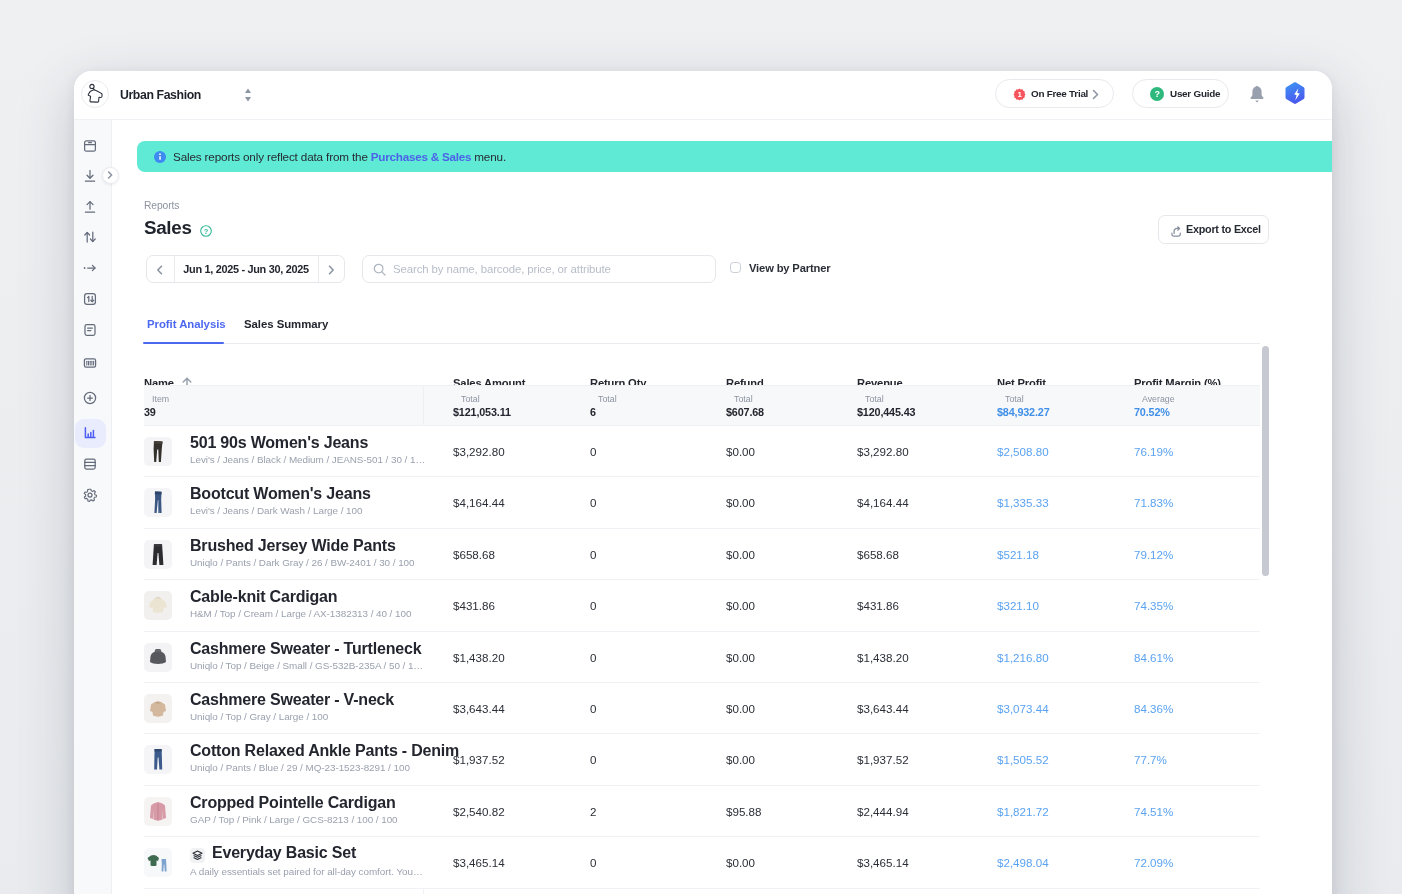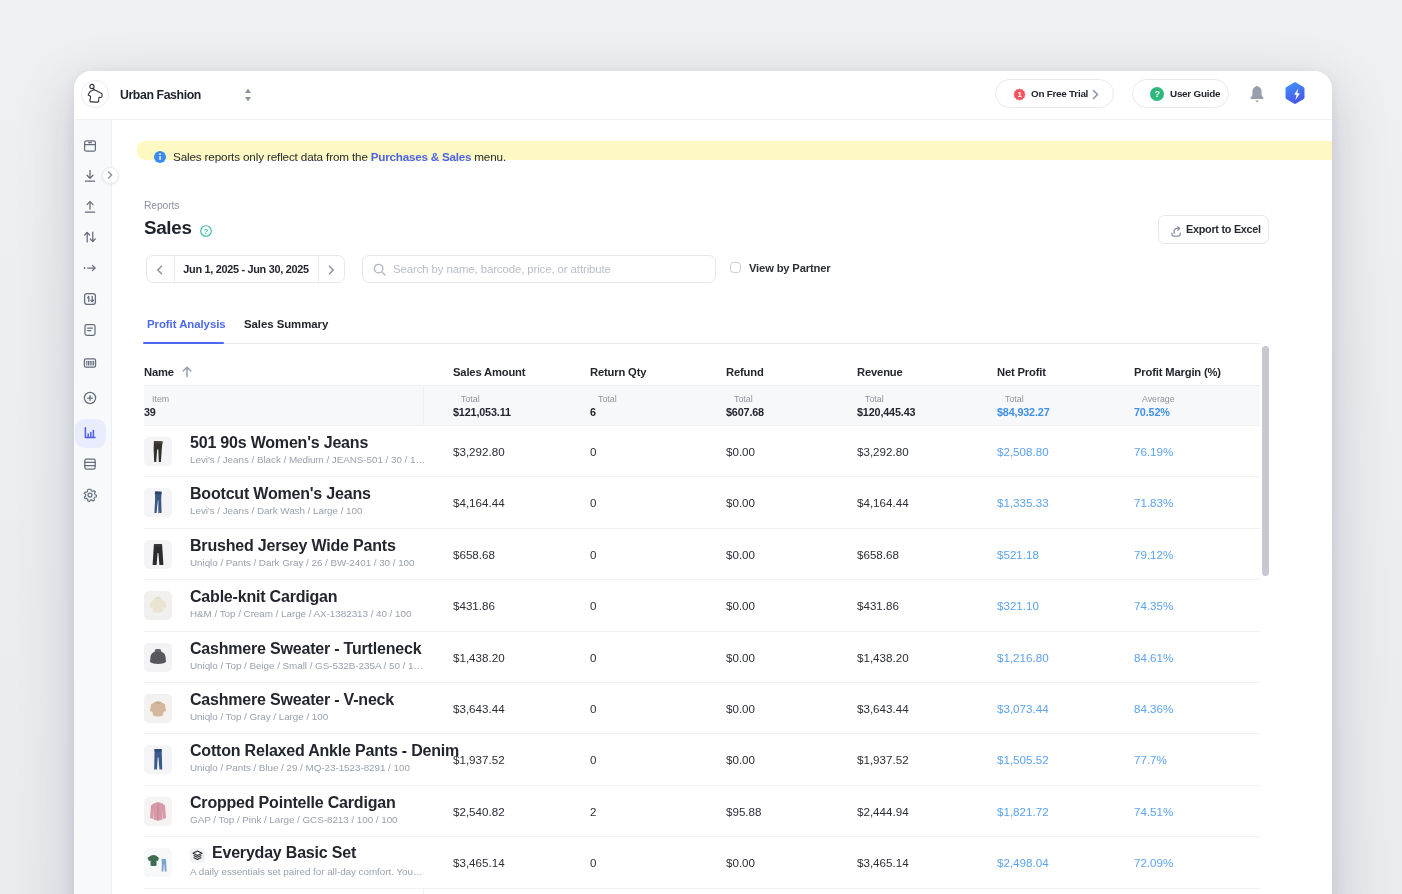--- a/index.html
+++ b/index.html
@@ -16,21 +16,21 @@
 .pill2{left:1058px;width:97px;}
 .pill .ptx{position:absolute;top:0;line-height:27px;}
 .bell{position:absolute;left:1173px;top:12.5px;}
 .hexa{position:absolute;left:1211px;top:11px;}
 
 .sidebar{position:absolute;left:0;top:49px;width:38px;height:811px;background:#f8f9fb;border-right:1px solid #edeff2;}
 .sic{position:absolute;left:8px;width:16px;height:16px;}
 .active-pill{position:absolute;left:0.5px;top:298.5px;width:31px;height:29px;background:#e9ecfc;border-radius:9px;}
 .expand{position:absolute;left:27.5px;top:95.5px;width:17px;height:17px;border-radius:50%;background:#fff;border:1px solid #e8eaee;box-shadow:0 1px 3px rgba(30,40,70,.08);display:flex;align-items:center;justify-content:center;}
 
-.banner{position:absolute;left:63px;top:70px;width:1214px;height:19px;background:#fef9c3;border-radius:8px;}
+.banner{position:absolute;left:63px;top:70px;width:1214px;height:31px;background:#5eead4;border-radius:8px;}
 .banner .txt{position:absolute;left:36px;top:0;height:31px;line-height:31px;font-size:11.7px;color:#272b33;letter-spacing:-0.15px;white-space:nowrap;}
 .banner .txt b{color:#4c63e9;font-weight:700;letter-spacing:-0.25px;}
 .iicon{position:absolute;left:16.5px;top:9.5px;}
 .crumb{position:absolute;left:70px;top:129px;font-size:10.3px;color:#8c92a2;letter-spacing:-0.1px;}
 .h1{position:absolute;left:70px;top:146.3px;font-size:18.8px;font-weight:700;color:#1f232b;letter-spacing:-0.3px;}
 .helpc{position:absolute;left:126px;top:154px;}
 .exportbtn{position:absolute;left:1084px;top:144px;width:111px;height:29px;border:1px solid #e5e7eb;border-radius:7px;background:#fff;white-space:nowrap;font-size:10.8px;font-weight:700;color:#262a32;letter-spacing:-0.25px;}
 .exportbtn svg{position:absolute;}
 .exportbtn span{position:absolute;top:0;line-height:27px;}
 .datectl{position:absolute;left:72px;top:184px;width:199px;height:28px;border:1px solid #e5e7eb;border-radius:7px;background:#fff;}
@@ -42,21 +42,21 @@
 .searchbx .ph{position:absolute;left:30px;top:0;height:26px;line-height:26px;font-size:11.4px;color:#b7bdc8;letter-spacing:-0.1px;white-space:nowrap;}
 .cbx{position:absolute;left:656px;top:191px;width:11px;height:11px;border:1.5px solid #c9ced6;border-radius:3.5px;background:#fff;}
 .cbxl{position:absolute;left:675px;top:190.5px;font-size:11.2px;font-weight:700;color:#2b2f38;letter-spacing:-0.15px;}
 
 .tab1{position:absolute;left:73px;top:247px;font-size:11.4px;font-weight:700;color:#4c68f0;letter-spacing:-0.05px;}
 .tab2{position:absolute;left:170px;top:247px;font-size:11.4px;font-weight:700;color:#23262e;letter-spacing:-0.05px;}
 .tabline{position:absolute;left:70px;top:272px;width:1116px;height:1px;background:#e9ebee;}
 .tabul{position:absolute;left:69px;top:270.5px;width:81px;height:2.5px;border-radius:2px;background:#4c68f0;}
 
 #thead{position:absolute;left:70px;top:274px;width:1116px;height:40px;}
-.th{position:absolute;top:7px;height:40px;line-height:40px;font-size:11.2px;font-weight:700;color:#23262e;letter-spacing:-0.15px;white-space:nowrap;}
+.th{position:absolute;top:18px;height:40px;line-height:40px;font-size:11.2px;font-weight:700;color:#23262e;letter-spacing:-0.15px;white-space:nowrap;}
 .summary{position:absolute;left:70px;top:314px;width:1116px;height:41px;background:#f7f8fa;border-top:1px solid #eef0f2;border-bottom:1px solid #eef0f2;}
 .summary .sl{position:absolute;top:8px;color:#8d93a0 !important;font-size:8.8px;letter-spacing:0;margin-left:8px;}
 .sv{position:absolute;top:20px;font-size:10.8px;font-weight:700;color:#23262e;letter-spacing:-0.15px;}
 .blue1{color:#3f8fe8 !important;}
 .vsep{position:absolute;left:349px;top:314px;width:1px;height:509px;background:#eef0f2;}
 .row{position:absolute;left:70px;width:1116px;height:51.4px;border-bottom:1px solid #f0f1f4;background:#fff;}
 .thumb{position:absolute;left:0px;top:11px;width:28px;height:29px;border-radius:5px;overflow:hidden;}
 .nm{position:absolute;left:46px;top:9px;white-space:nowrap;}
 .nm .t{font-size:16px;font-weight:700;color:#23262e;letter-spacing:-0.2px;line-height:16px;}
 .nm .s{font-size:9.9px;color:#9aa1ae;letter-spacing:-0.05px;line-height:14px;margin-top:2px;}

